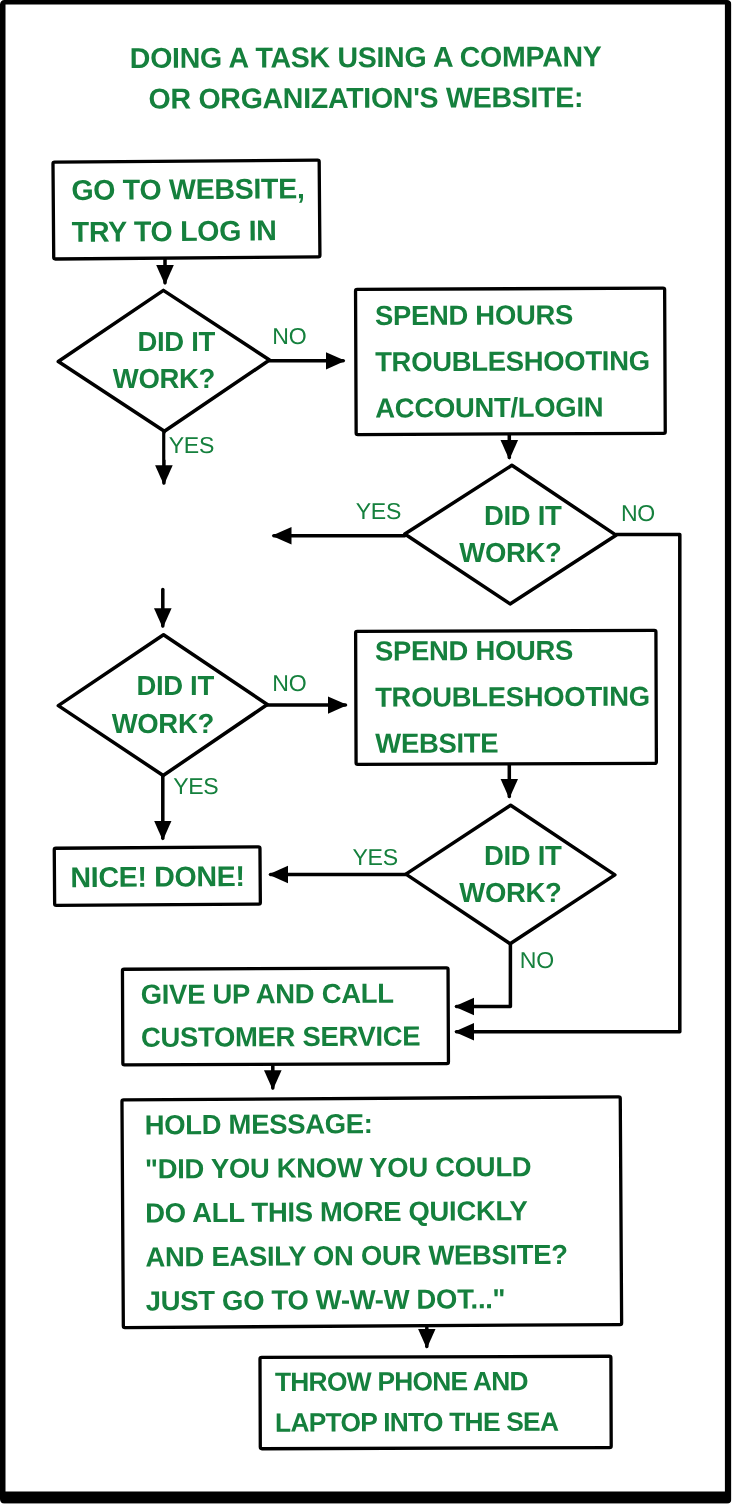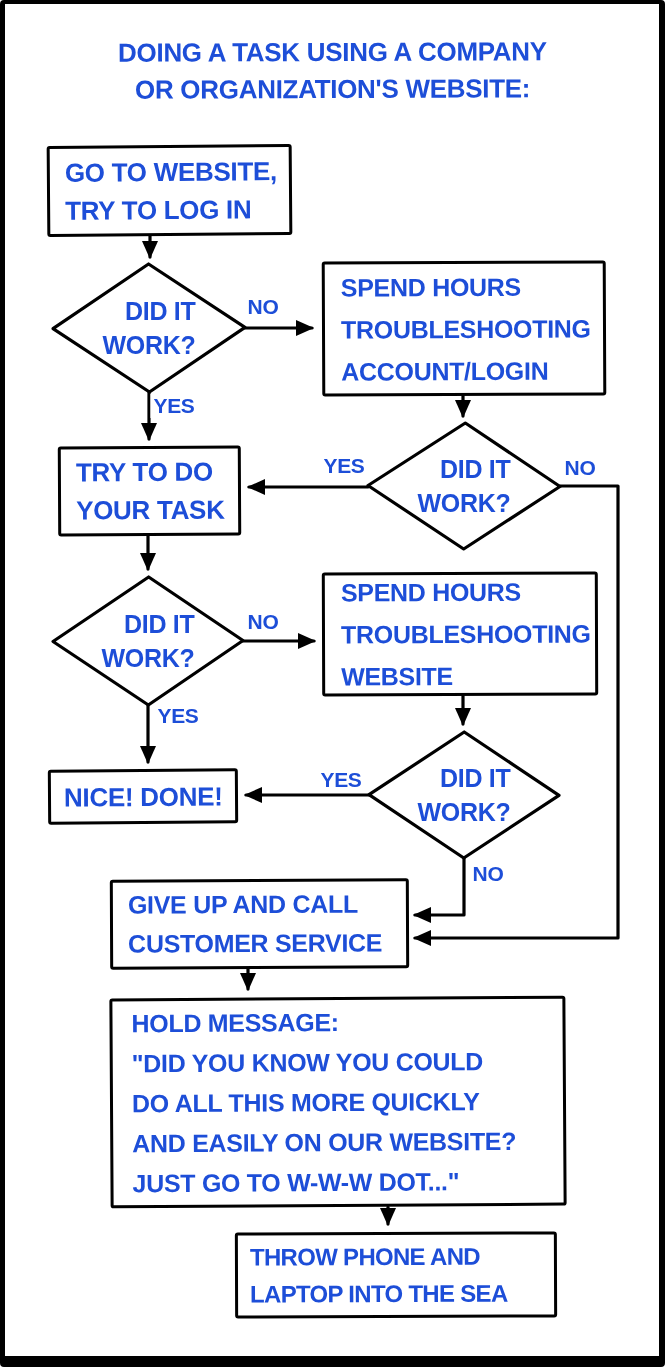--- a/index.html
+++ b/index.html
@@ -2,21 +2,21 @@
 <html><head>
 <meta charset="utf-8">
 <style>
   html,body{margin:0;padding:0;background:#ffffff;}
   #panel{
     position:relative;
     width:665px;height:1367px;
     background:#ffffff;
     overflow:hidden;
     font-family:"Liberation Sans", sans-serif;
-    color:#1d4ed8;
+    color:#15803d;
   }
   #frame{
     position:absolute;inset:0;
     border:solid #000;
     border-width:4px 6px 11px 5px;
     border-radius:4px;
     box-sizing:border-box;
     pointer-events:none;
     z-index:30;
   }
@@ -49,21 +49,21 @@
     font-weight:bold;
     white-space:pre-line;
     font-size:25px;line-height:34px;
     letter-spacing:-0.3px;
     z-index:10;
     pointer-events:none;
   }
   .elabel{
     position:absolute;
     transform:translate(-50%,-50%);
-    font-size:21px;font-weight:bold;
+    font-size:21px;font-weight:normal;
     letter-spacing:-0.3px;
     background:#ffffff;
     padding:0 3px;
     z-index:12;
   }
   
   #n-start  {left:47px; top:145px; width:245px;height:91px; font-size:26px;line-height:38px;padding-left:15px;transform:rotate(-0.45deg);}
   #n-tslogin{left:322px;top:261px;width:284px;height:135px;font-size:25px;line-height:42px;padding-left:16px;transform:rotate(-0.25deg);}
   #n-trytask{left:58px; top:446px;width:183px;height:90px; font-size:26px;line-height:38px;padding-left:15px;transform:rotate(-0.3deg);}
   #n-tsweb  {left:322px;top:572px;width:276px;height:124px;font-size:25px;line-height:42px;padding-left:16px;transform:rotate(-0.2deg);}
@@ -124,22 +124,20 @@
   </svg>
 
   <div class="title">DOING A TASK USING A COMPANY
 OR ORGANIZATION'S WEBSITE:</div>
 
   <div class="node" id="n-start">GO TO WEBSITE,
 TRY TO LOG IN</div>
   <div class="node" id="n-tslogin">SPEND HOURS
 TROUBLESHOOTING
 ACCOUNT/LOGIN</div>
-  <div class="node" id="n-trytask">TRY TO DO
-YOUR TASK</div>
   <div class="node" id="n-tsweb">SPEND HOURS
 TROUBLESHOOTING
 WEBSITE</div>
   <div class="node" id="n-done">NICE! DONE!</div>
   <div class="node" id="n-giveup">GIVE UP AND CALL
 CUSTOMER SERVICE</div>
   <div class="node" id="n-hold">HOLD MESSAGE:
 "DID YOU KNOW YOU COULD
 DO ALL THIS MORE QUICKLY
 AND EASILY ON OUR WEBSITE?

